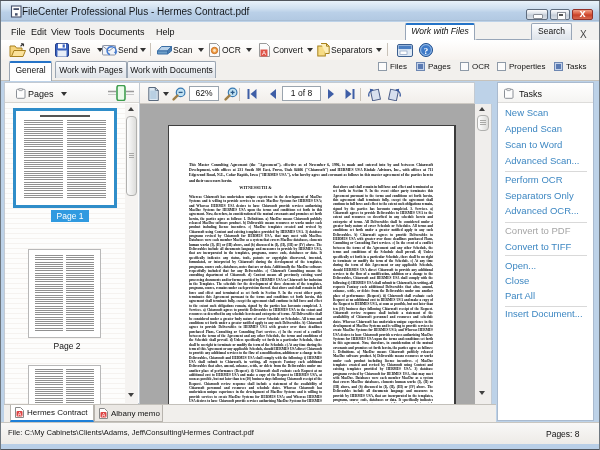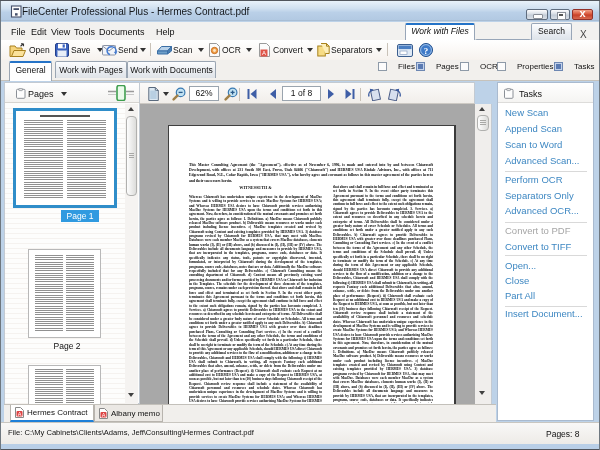--- a/index.html
+++ b/index.html
@@ -51,21 +51,21 @@
 
 
 #tabrow2 { left:1px; top:60px; width:598px; height:21px; background:#f2f0ed; border-bottom:1px solid #c6c2bb; }
 .tab2 { position:absolute; top:1px; height:17px; font-size:8.5px; color:#111;
   text-align:center; border:1px solid #9aa5b2; border-bottom:none; border-radius:2px 2px 0 0;
   background:linear-gradient(#fcfdfe, #e9ecf0 60%, #dfe3e8); padding-top:3px; }
 #tab2-active { background:#fff; border-top:2px solid #2573c7; padding-top:2px; height:20px; }
 .chk { position:absolute; top:1.5px; width:9px; height:9px; border:1px solid #8e9aa8; background:#fcfcfc; }
 .chk.on { border-color:#6d87b2; background:#c3d2ea; }
 .chk.on::after { content:""; position:absolute; left:1px; top:1px; width:5px; height:5px; background:#5a7ab2; }
-.chklabel { position:absolute; top:1.5px; font-size:8px; color:#111;margin-left:8px; }
+.chklabel { position:absolute; top:1.5px; font-size:8px; color:#111; }
 
 
 #leftpanel { left:4px; top:82px; width:135px; height:322px; background:#fdfdfc; border:1px solid #c3cad2; border-right:none; }
 #lp-head { position:absolute; left:0; top:0; width:100%; height:20px; background:linear-gradient(#ffffff,#f3f2f0); border-bottom:1px solid #d6d4d0; }
 
 #viewerbar { left:139px; top:82px; width:336px; height:22px; background:linear-gradient(#fbfaf9,#f1eeea); border:1px solid #c3cad2; border-bottom:1px solid #cdc9c3; }
 #viewer { left:139px; top:104px; width:336px; height:300px; background:#a8a8a8; border-left:1px solid #c3cad2; overflow:hidden; }
 #vscroll { left:475px; top:104px; width:17px; height:300px; background:#f0eeec; border-right:1px solid #c3cad2; }
 
 #taskpanel { left:497px; top:82px; width:97px; height:339px; background:#fff; border:1px solid #a9bacf; }
@@ -221,21 +221,21 @@
       <path d="M0 9.5 h8 M18 9.5 h8" stroke="#c8c8c8" stroke-width="1.2"></path>
       <rect x="9" y="0.5" width="8" height="15" rx="2" fill="linear" style="fill:#eafaea" stroke="#3f9e4f" stroke-width="1.6"></rect>
     </svg>
   </div>
 
   <div class="abs" id="thumbarea" style="left:0;top:21px;width:133px;height:300px;background:repeating-linear-gradient(#fdfdfc 0 4px, #f5f2ef 4px 5px);overflow:hidden">
 
     <div class="abs" style="left:8px;top:4px;width:104px;height:100px;border:3px solid #2f8dc9;background:#fff">
       <div class="thumbtext t1"></div>
     </div>
-    <div class="abs" style="left:56px;top:106px;width:38px;height:12px;background:#309ae0;color:#fff;font-size:8.5px;text-align:center;line-height:12px">Page 1</div>
+    <div class="abs" style="left:46px;top:106px;width:38px;height:12px;background:#309ae0;color:#fff;font-size:8.5px;text-align:center;line-height:12px">Page 1</div>
 
     <div class="abs" style="left:23px;top:145px;width:73px;height:89px;border:1px solid #b8b8b8;background:#fff">
       <div class="thumbtext t2"></div>
     </div>
     <div class="abs" style="left:40px;top:237px;width:44px;height:11px;color:#111;font-size:8.5px;text-align:center">Page 2</div>
 
     <div class="abs" style="left:23px;top:261px;width:73px;height:45px;border:1px solid #b8b8b8;background:#fff">
       <div class="thumbtext t3"></div>
     </div>
   </div>

